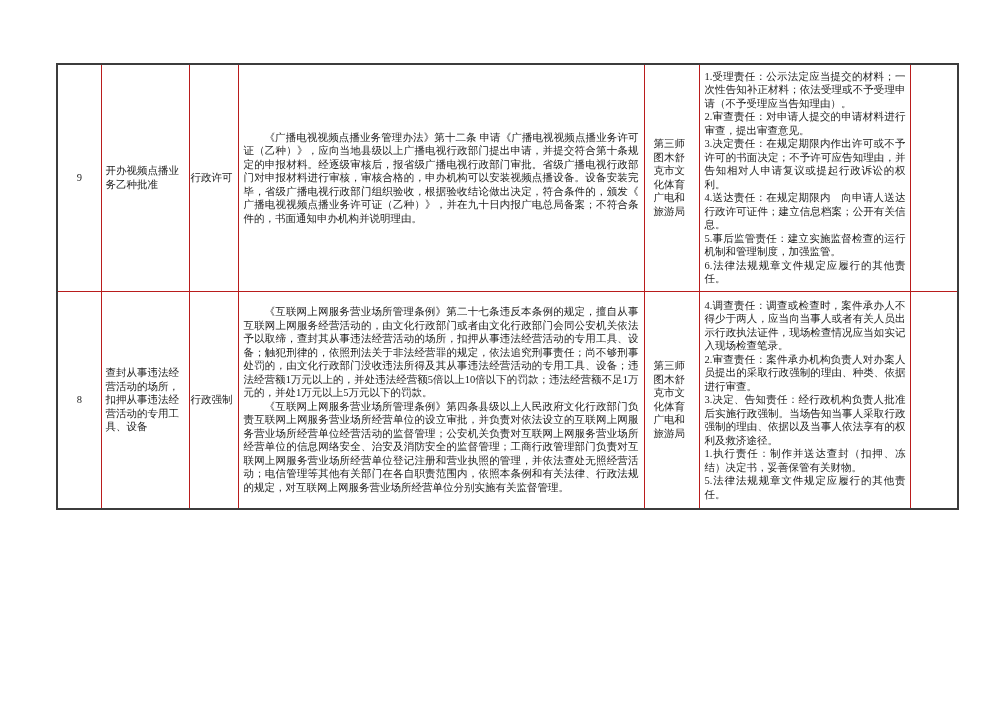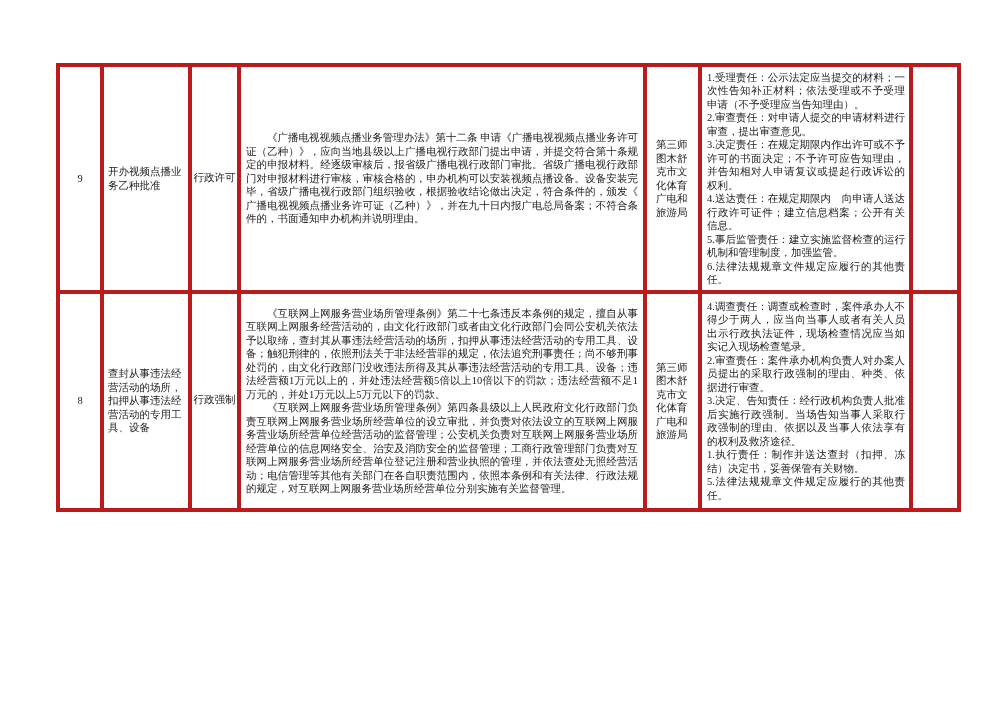--- a/index.html
+++ b/index.html
@@ -7,31 +7,31 @@
     width:1000px;height:707px;background:#ffffff;position:relative;
     font-family:"Liberation Serif","DejaVu Serif",serif;color:#1c1c1c;
     -webkit-font-smoothing:antialiased;
   }
   .sheet{position:absolute;left:56px;top:63px;}
   table.duty-table{
     border-collapse:collapse;table-layout:fixed;width:901px;
     border:2px solid #3c3c3c;
   }
   td{
-    border:4px solid #b91c1c;
+    border:1px solid #b91c1c;
     vertical-align:middle;
     font-size:10.5px;line-height:13.5px;
     padding:2px 4px;
     overflow:hidden;
   }
   tr.row-14{height:227px;}
   tr.row-15{height:218px;}
   td.c-seq{text-align:center;}
   td.c-name{text-align:left;padding:2px 4px;}
-  td.c-type{text-align:center;padding:2px 1px;font-family:Liberation Mono, monospace;}
+  td.c-type{padding:2px 1px;}
   td.c-basis{padding:2px 5px;}
   td.c-basis .para{
     margin:0;text-align:justify;text-indent:21px;
     line-break:anywhere;word-break:break-all;
   }
   td.c-dept{padding:2px 9px;text-align:left;}
   td.c-duty{padding:3px 4px 3px 5px;}
   td.c-duty .duty-item{margin:0;text-align:justify;}
   td.c-note{padding:0;}
 </style>

